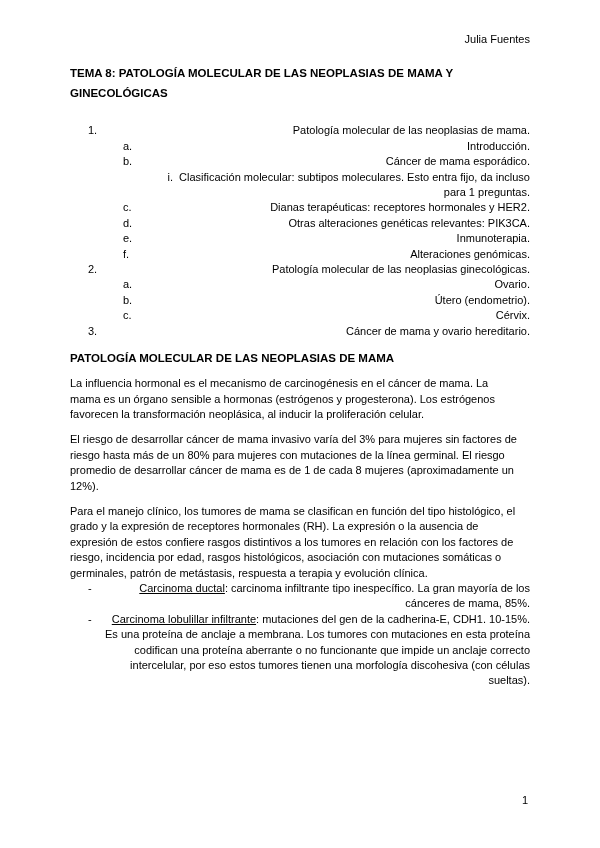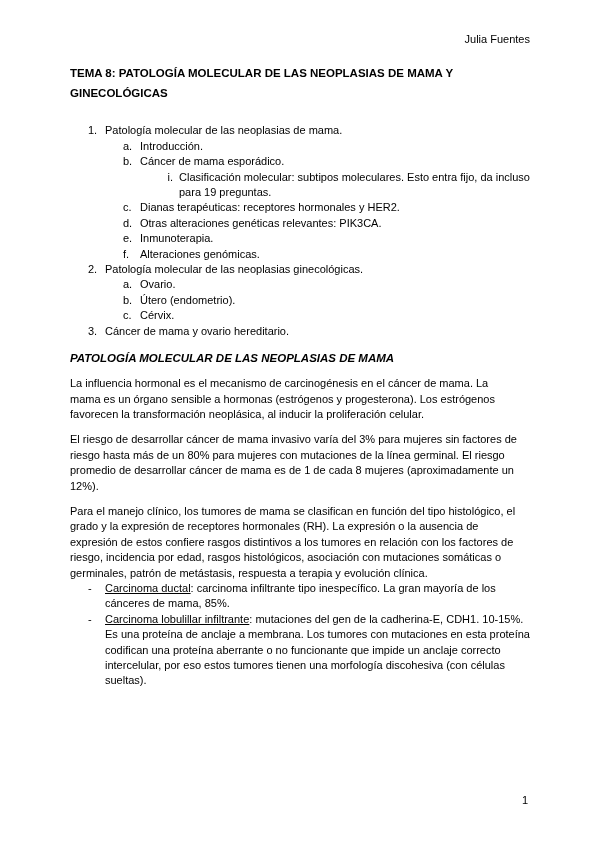--- a/index.html
+++ b/index.html
@@ -19,34 +19,33 @@
   .author{text-align:right;}
   .doc-title{
     font-weight:bold;
     font-size:11.5px;
     line-height:20px;
     margin-top:16px;
   }
   .outline{margin-top:20px;}
   .li{display:flex;}
   .li .marker{flex:0 0 auto;}
-  .li .text{flex:1 1 auto;}
+  .li .text{flex:1 1 auto;text-align:right;}
   .l1{margin-left:18px;}
   .l1 .marker{width:17px;}
   .l2{margin-left:53px;}
   .l2 .marker{width:17px;}
   .l3{margin-left:85px;}
   .l3 .marker{width:18px;text-align:right;}
   .l3 .text{margin-left:6px;}
   .section-heading{
     font-weight:bold;
     font-size:11.5px;
     line-height:16px;
     margin-top:11px;
-    font-style:italic;
   }
   .para{margin:10px 10px 0 0;}
   .bullets{margin-top:0;}
   .dash{margin-left:18px;}
   .dash .marker{width:17px;}
   .u{text-decoration:underline;}
   .page-number{
     position:absolute;
     top:793px;
     right:72px;
@@ -69,21 +68,21 @@
     <div class="li l2">
         <span class="marker">a.</span>
         <span class="text">Introducción.</span>
       </div>
     <div class="li l2">
         <span class="marker">b.</span>
         <span class="text">Cáncer de mama esporádico.</span>
       </div>
     <div class="li l3">
         <span class="marker">i.</span>
-        <span class="text">Clasificación molecular: subtipos moleculares. Esto entra fijo, da incluso para 19 preguntas.</span>
+        <span class="text">Clasificación molecular: subtipos moleculares. Esto entra fijo, da incluso para 1 preguntas.</span>
       </div>
     <div class="li l2">
         <span class="marker">c.</span>
         <span class="text">Dianas terapéuticas: receptores hormonales y HER2.</span>
       </div>
     <div class="li l2">
         <span class="marker">d.</span>
         <span class="text">Otras alteraciones genéticas relevantes: PIK3CA.</span>
       </div>
     <div class="li l2">

